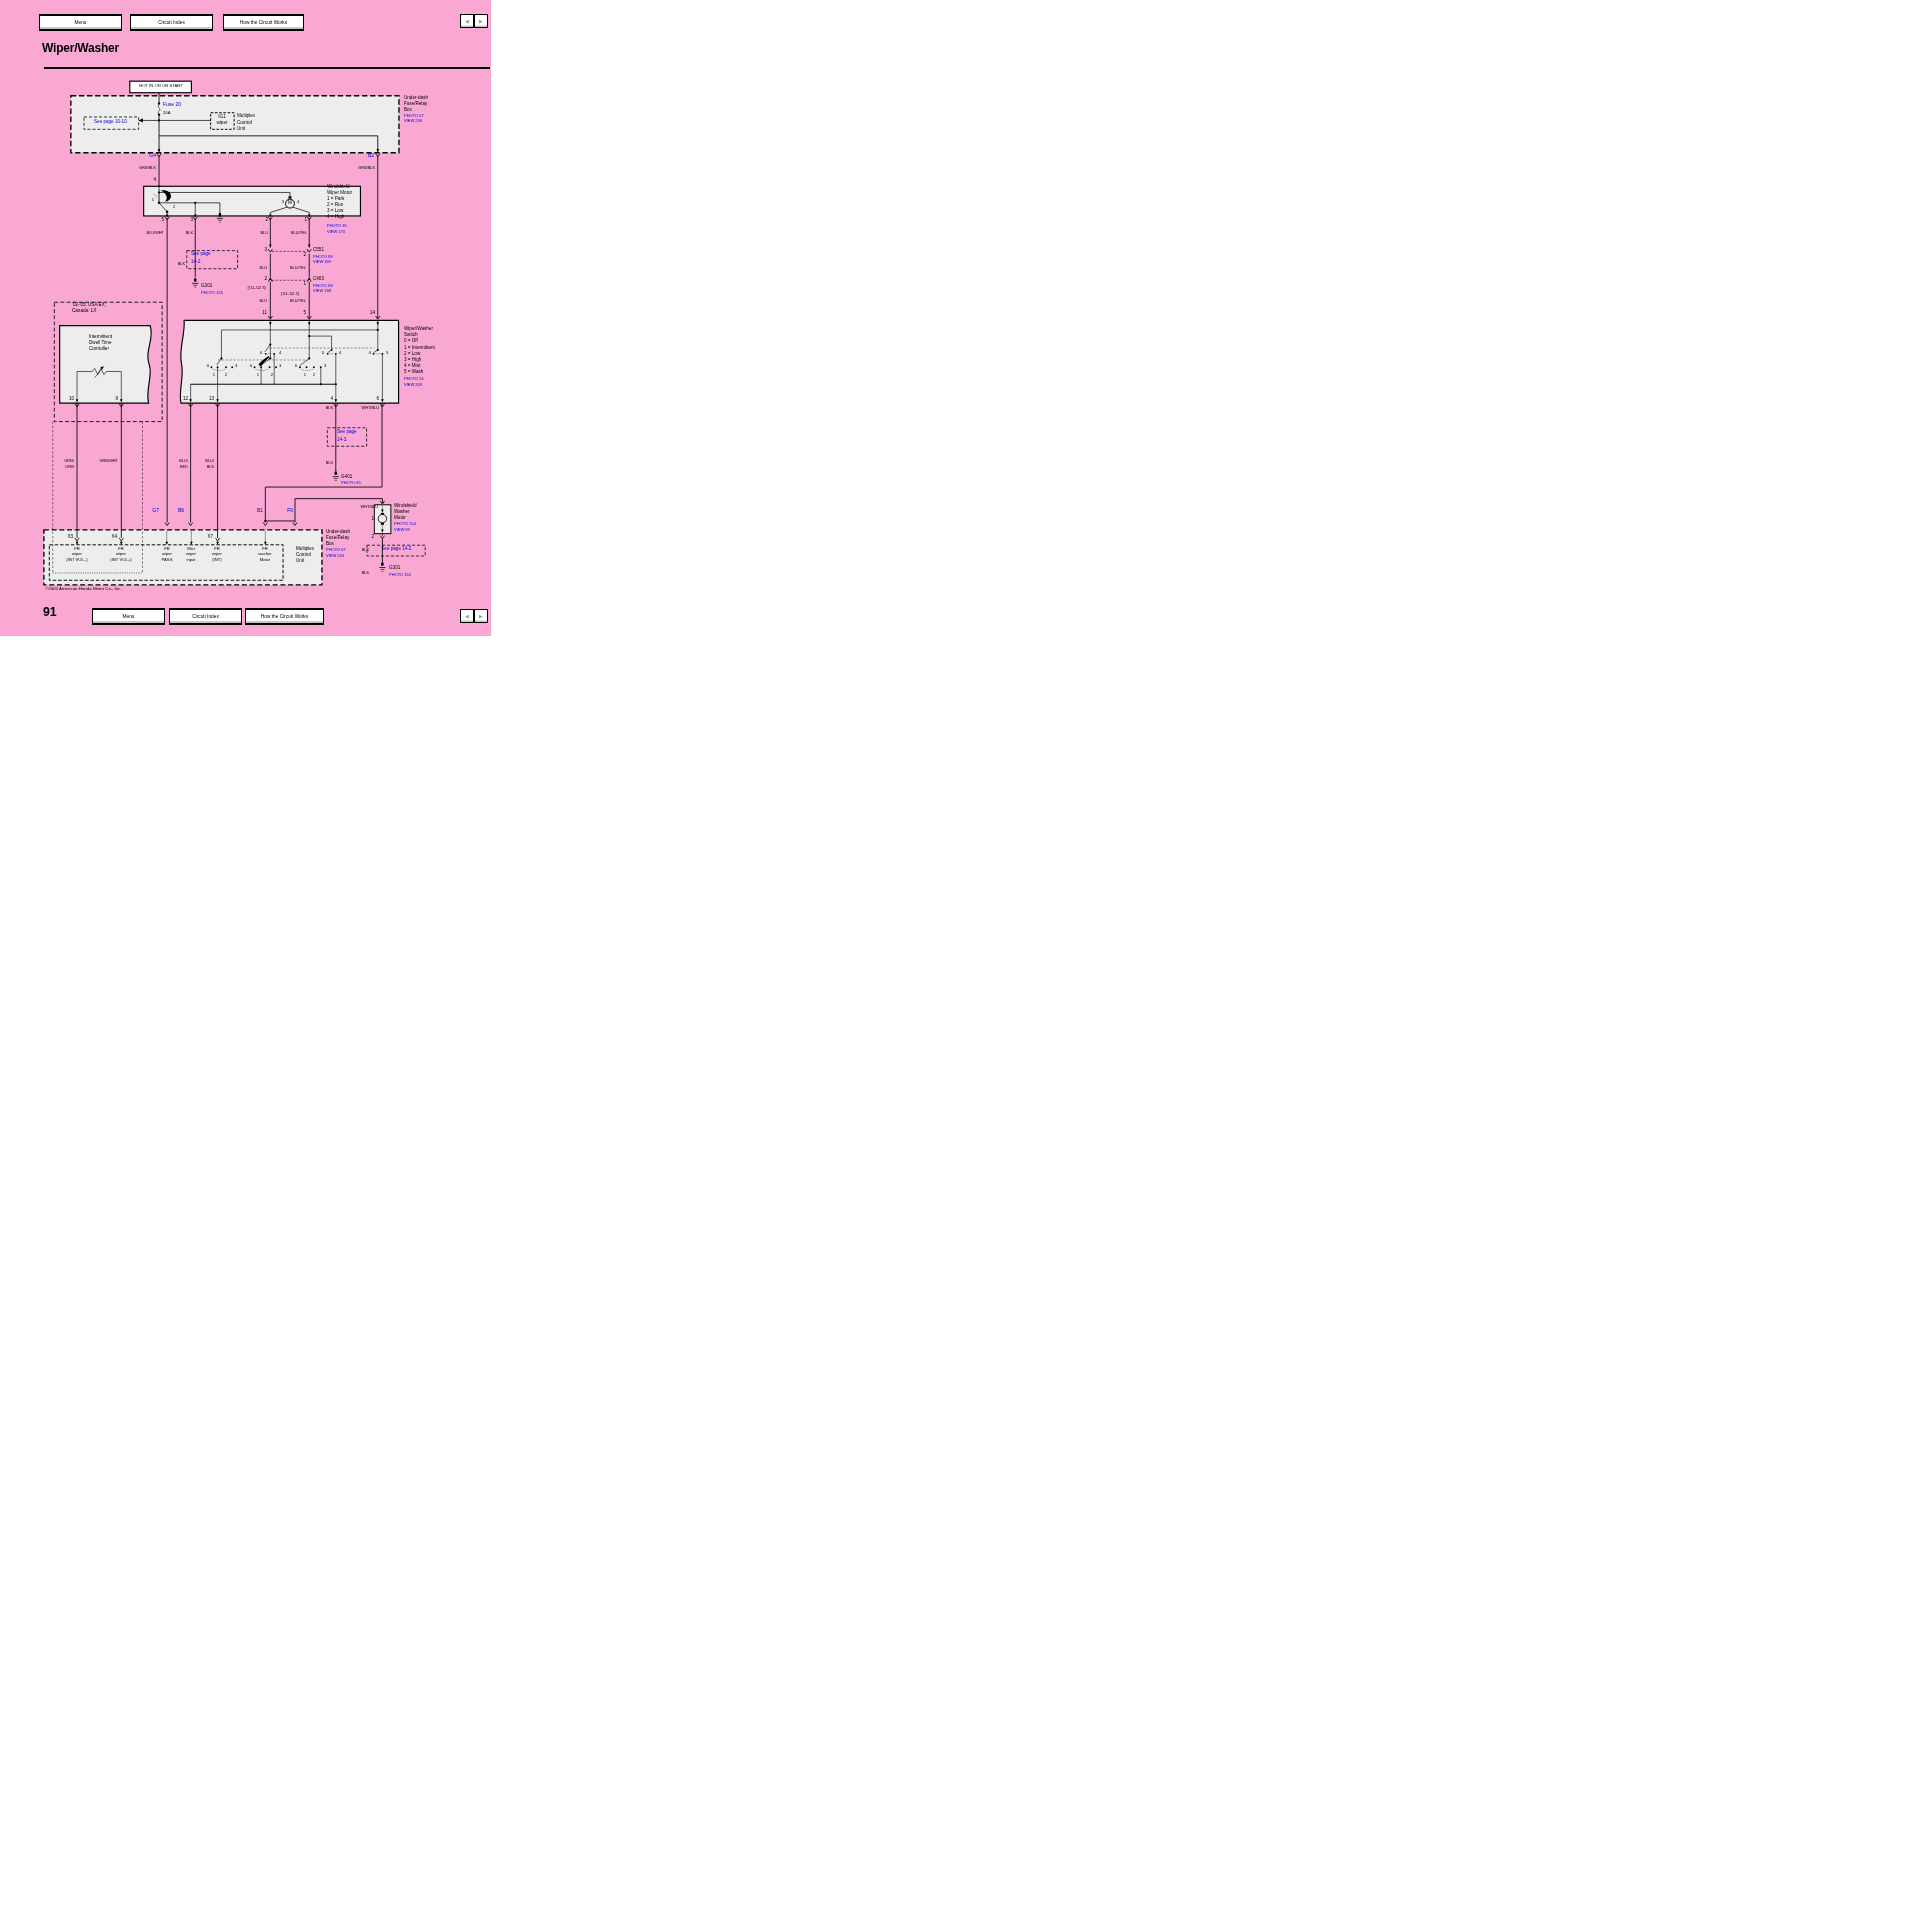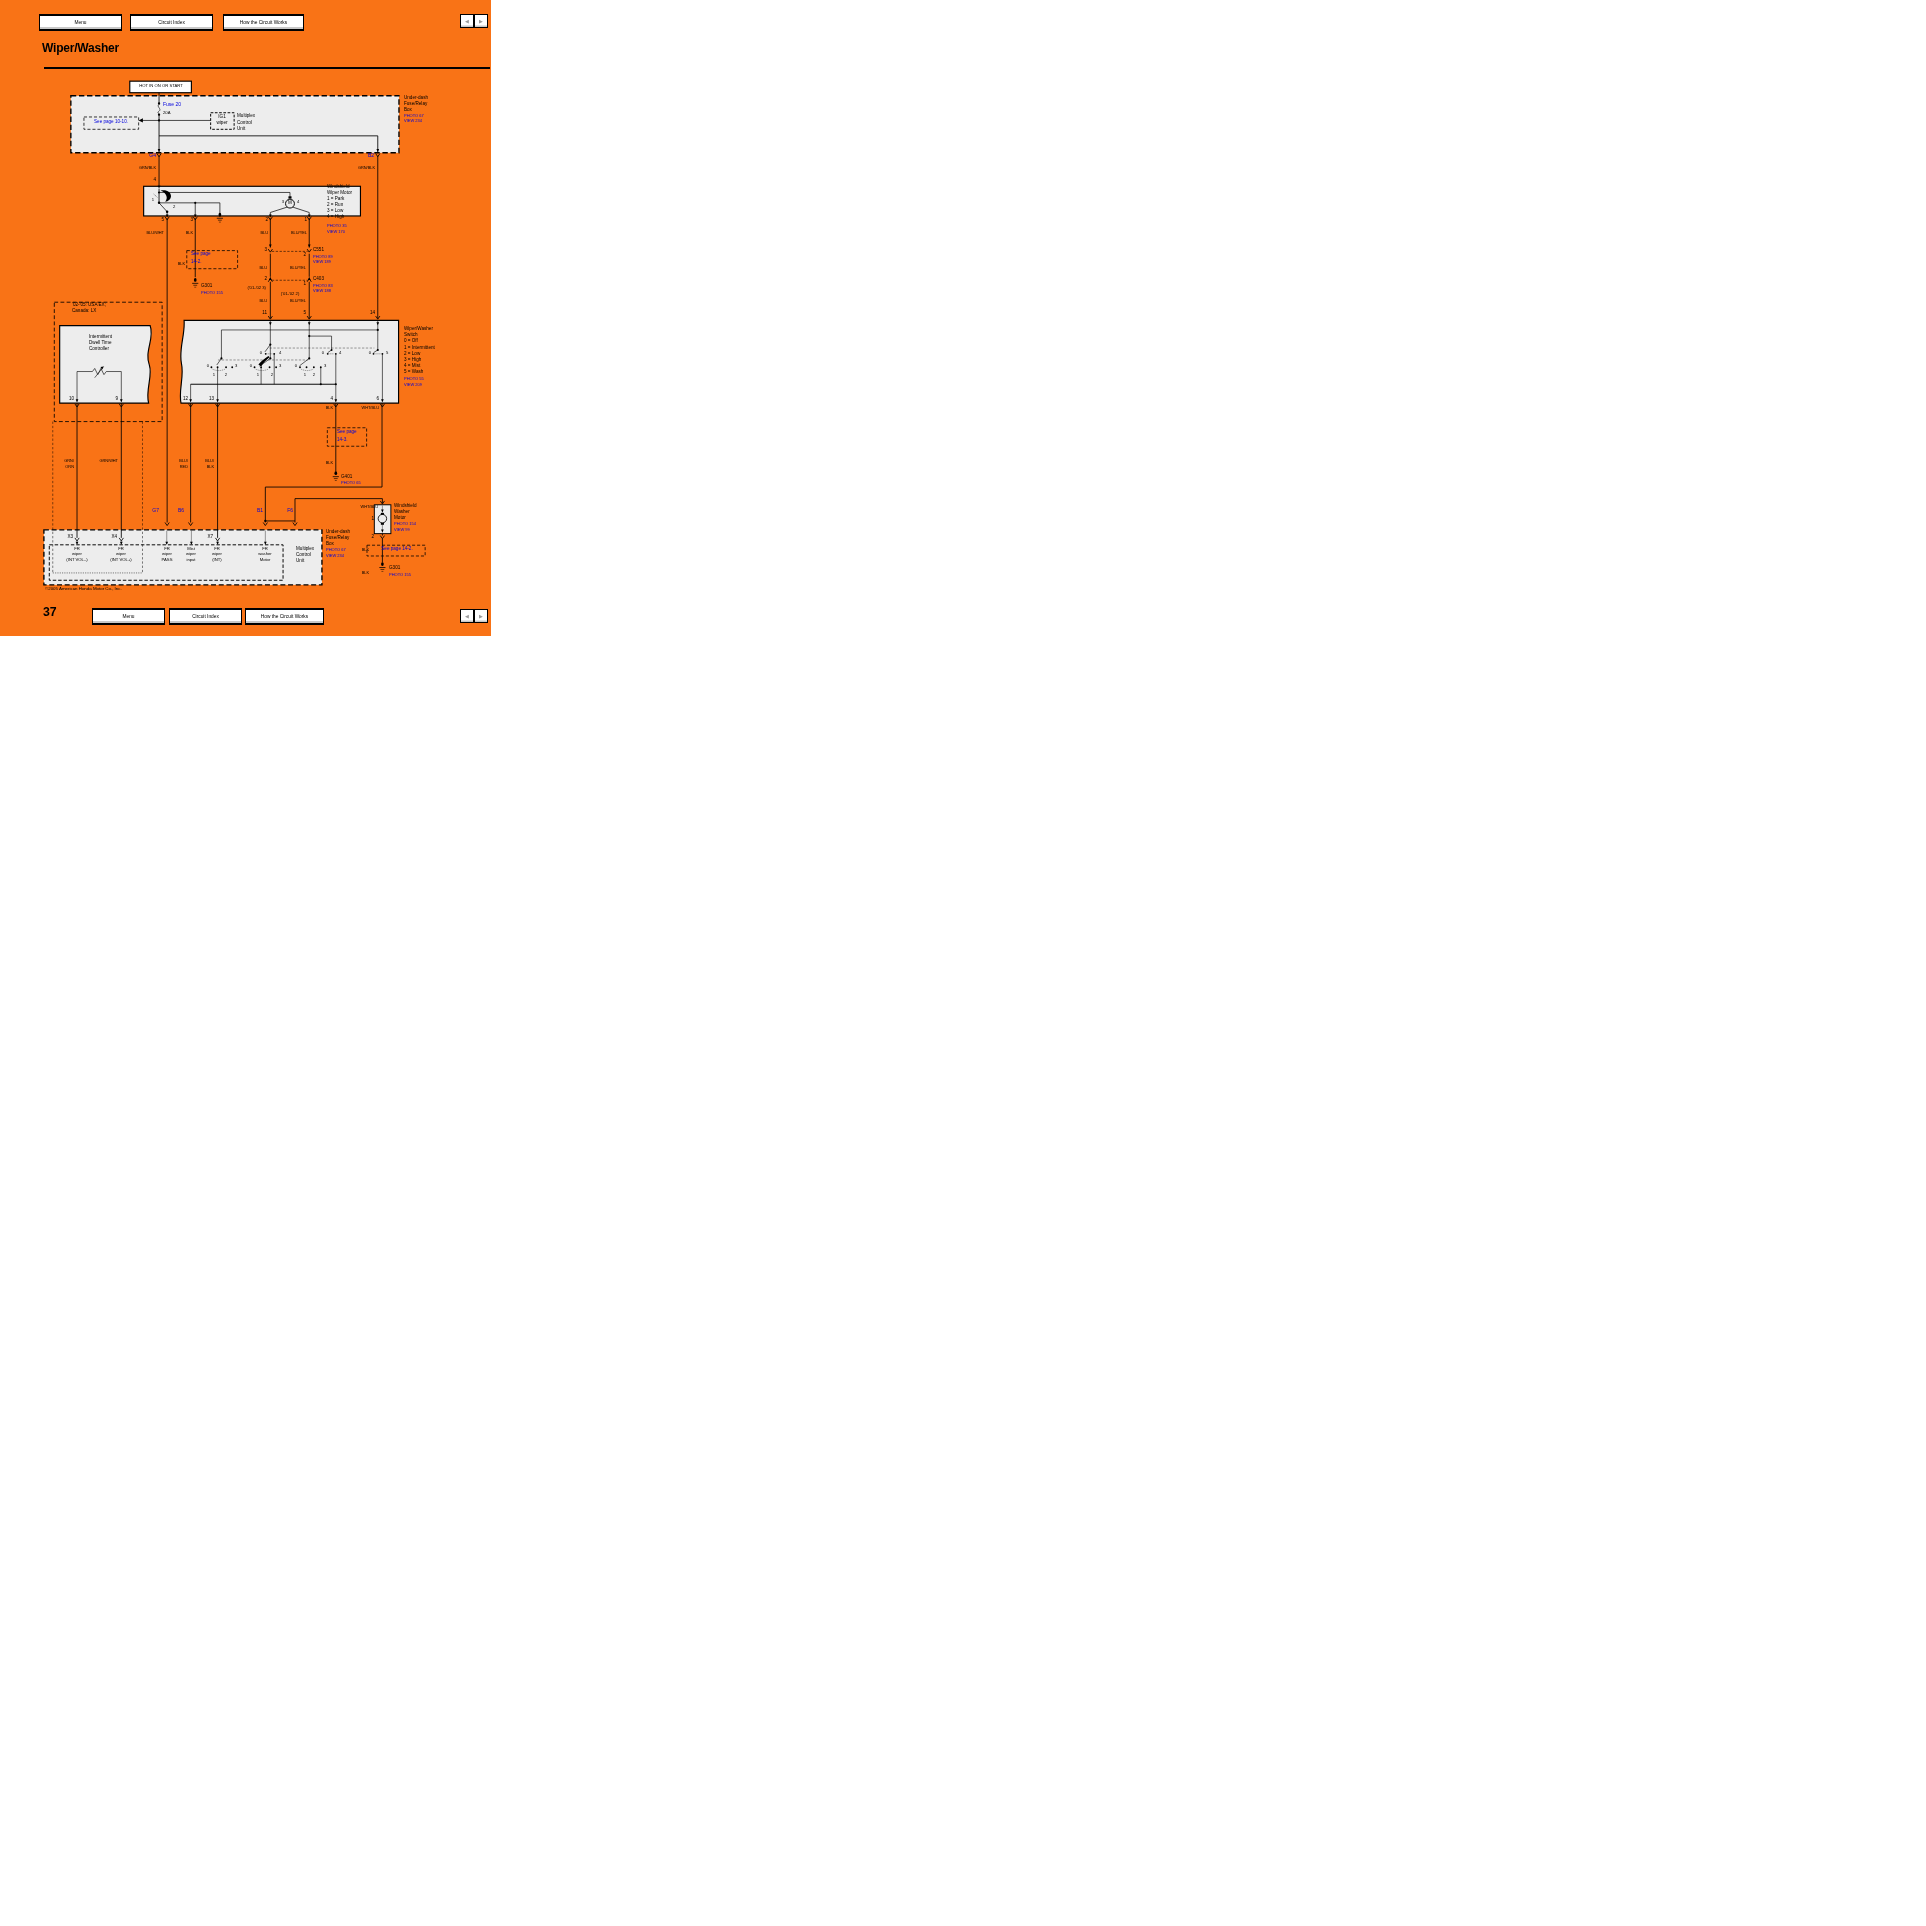--- a/index.html
+++ b/index.html
@@ -1,17 +1,17 @@
 <!DOCTYPE html>
 <html style="font-size:6.2px"><head>
 <meta charset="utf-8">
 <style>
   html,body{margin:0;padding:0;background:#fff;}
   body{font-family:"Liberation Sans","DejaVu Sans",sans-serif;color:#000;}
-  #page{position:relative;width:491px;height:636px;background:#f97316;overflow:hidden;}
+  #page{position:relative;width:491px;height:636px;background:#f9a8d4;overflow:hidden;}
   .btn{position:absolute;background:#fff;border:0.8px solid #000;border-top:2.3px solid #000;border-bottom:2.3px solid #000;
        box-shadow:inset 0 -1.9px 0 #c8c8c8;display:flex;align-items:center;justify-content:center;
        font-size:4.8px;cursor:pointer;}
   .arrowbtn{position:absolute;background:#fff;border:0.8px solid #000;border-top:1.9px solid #000;border-bottom:1.9px solid #000;
        box-shadow:inset 0 -1.5px 0 #c8c8c8;display:flex;align-items:center;justify-content:center;
        font-size:5px;color:#9a9a9a;cursor:pointer;}
   #title{position:absolute;left:42px;top:41px;font-size:12px;font-weight:bold;letter-spacing:-0.2px;}
   #rule{position:absolute;left:44px;top:67px;width:446px;height:1.5px;background:#000;}
   #labels .lbl{position:absolute;white-space:nowrap;font-size:4.4px;line-height:1.05;}
   #diagram{position:absolute;left:0;top:0;}
@@ -463,21 +463,21 @@
       <div class="lbl" style="left: 296px; top: 553px; font-size: 4.6px;">Control</div>
       <div class="lbl" style="left: 296px; top: 559px; font-size: 4.6px;">Unit</div>
       <div class="lbl" style="left: 326px; top: 530px; font-size: 4.6px;">Under-dash</div>
       <div class="lbl" style="left: 326px; top: 536px; font-size: 4.6px;">Fuse/Relay</div>
       <div class="lbl" style="left: 326px; top: 542px; font-size: 4.6px;">Box</div>
       <div class="lbl" style="left: 326px; top: 548px; font-size: 4px; color: rgb(0, 0, 221);">PHOTO 67</div>
       <div class="lbl" style="left: 326px; top: 554px; font-size: 4px; color: rgb(0, 0, 221);">VIEW 234</div>
     </div>
 
   <div id="copyright">©2005 American Honda Motor Co., Inc.</div>
-  <div id="pagenum">37</div>
+  <div id="pagenum">91</div>
 
   <div class="btn" style="left:92px;top:608px;width:71px;height:12.7px;">Menu</div>
   <div class="btn" style="left:169px;top:608px;width:71px;height:12.7px;">Circuit Index</div>
   <div class="btn" style="left:245px;top:608px;width:77px;height:12.7px;">How the Circuit Works</div>
   <div class="arrowbtn" style="left:460px;top:609px;width:12px;height:11.6px;">
       <span>◀</span>
     </div>
   <div class="arrowbtn" style="left:474px;top:609px;width:12px;height:11.6px;">
       <span>▶</span>
     </div>

